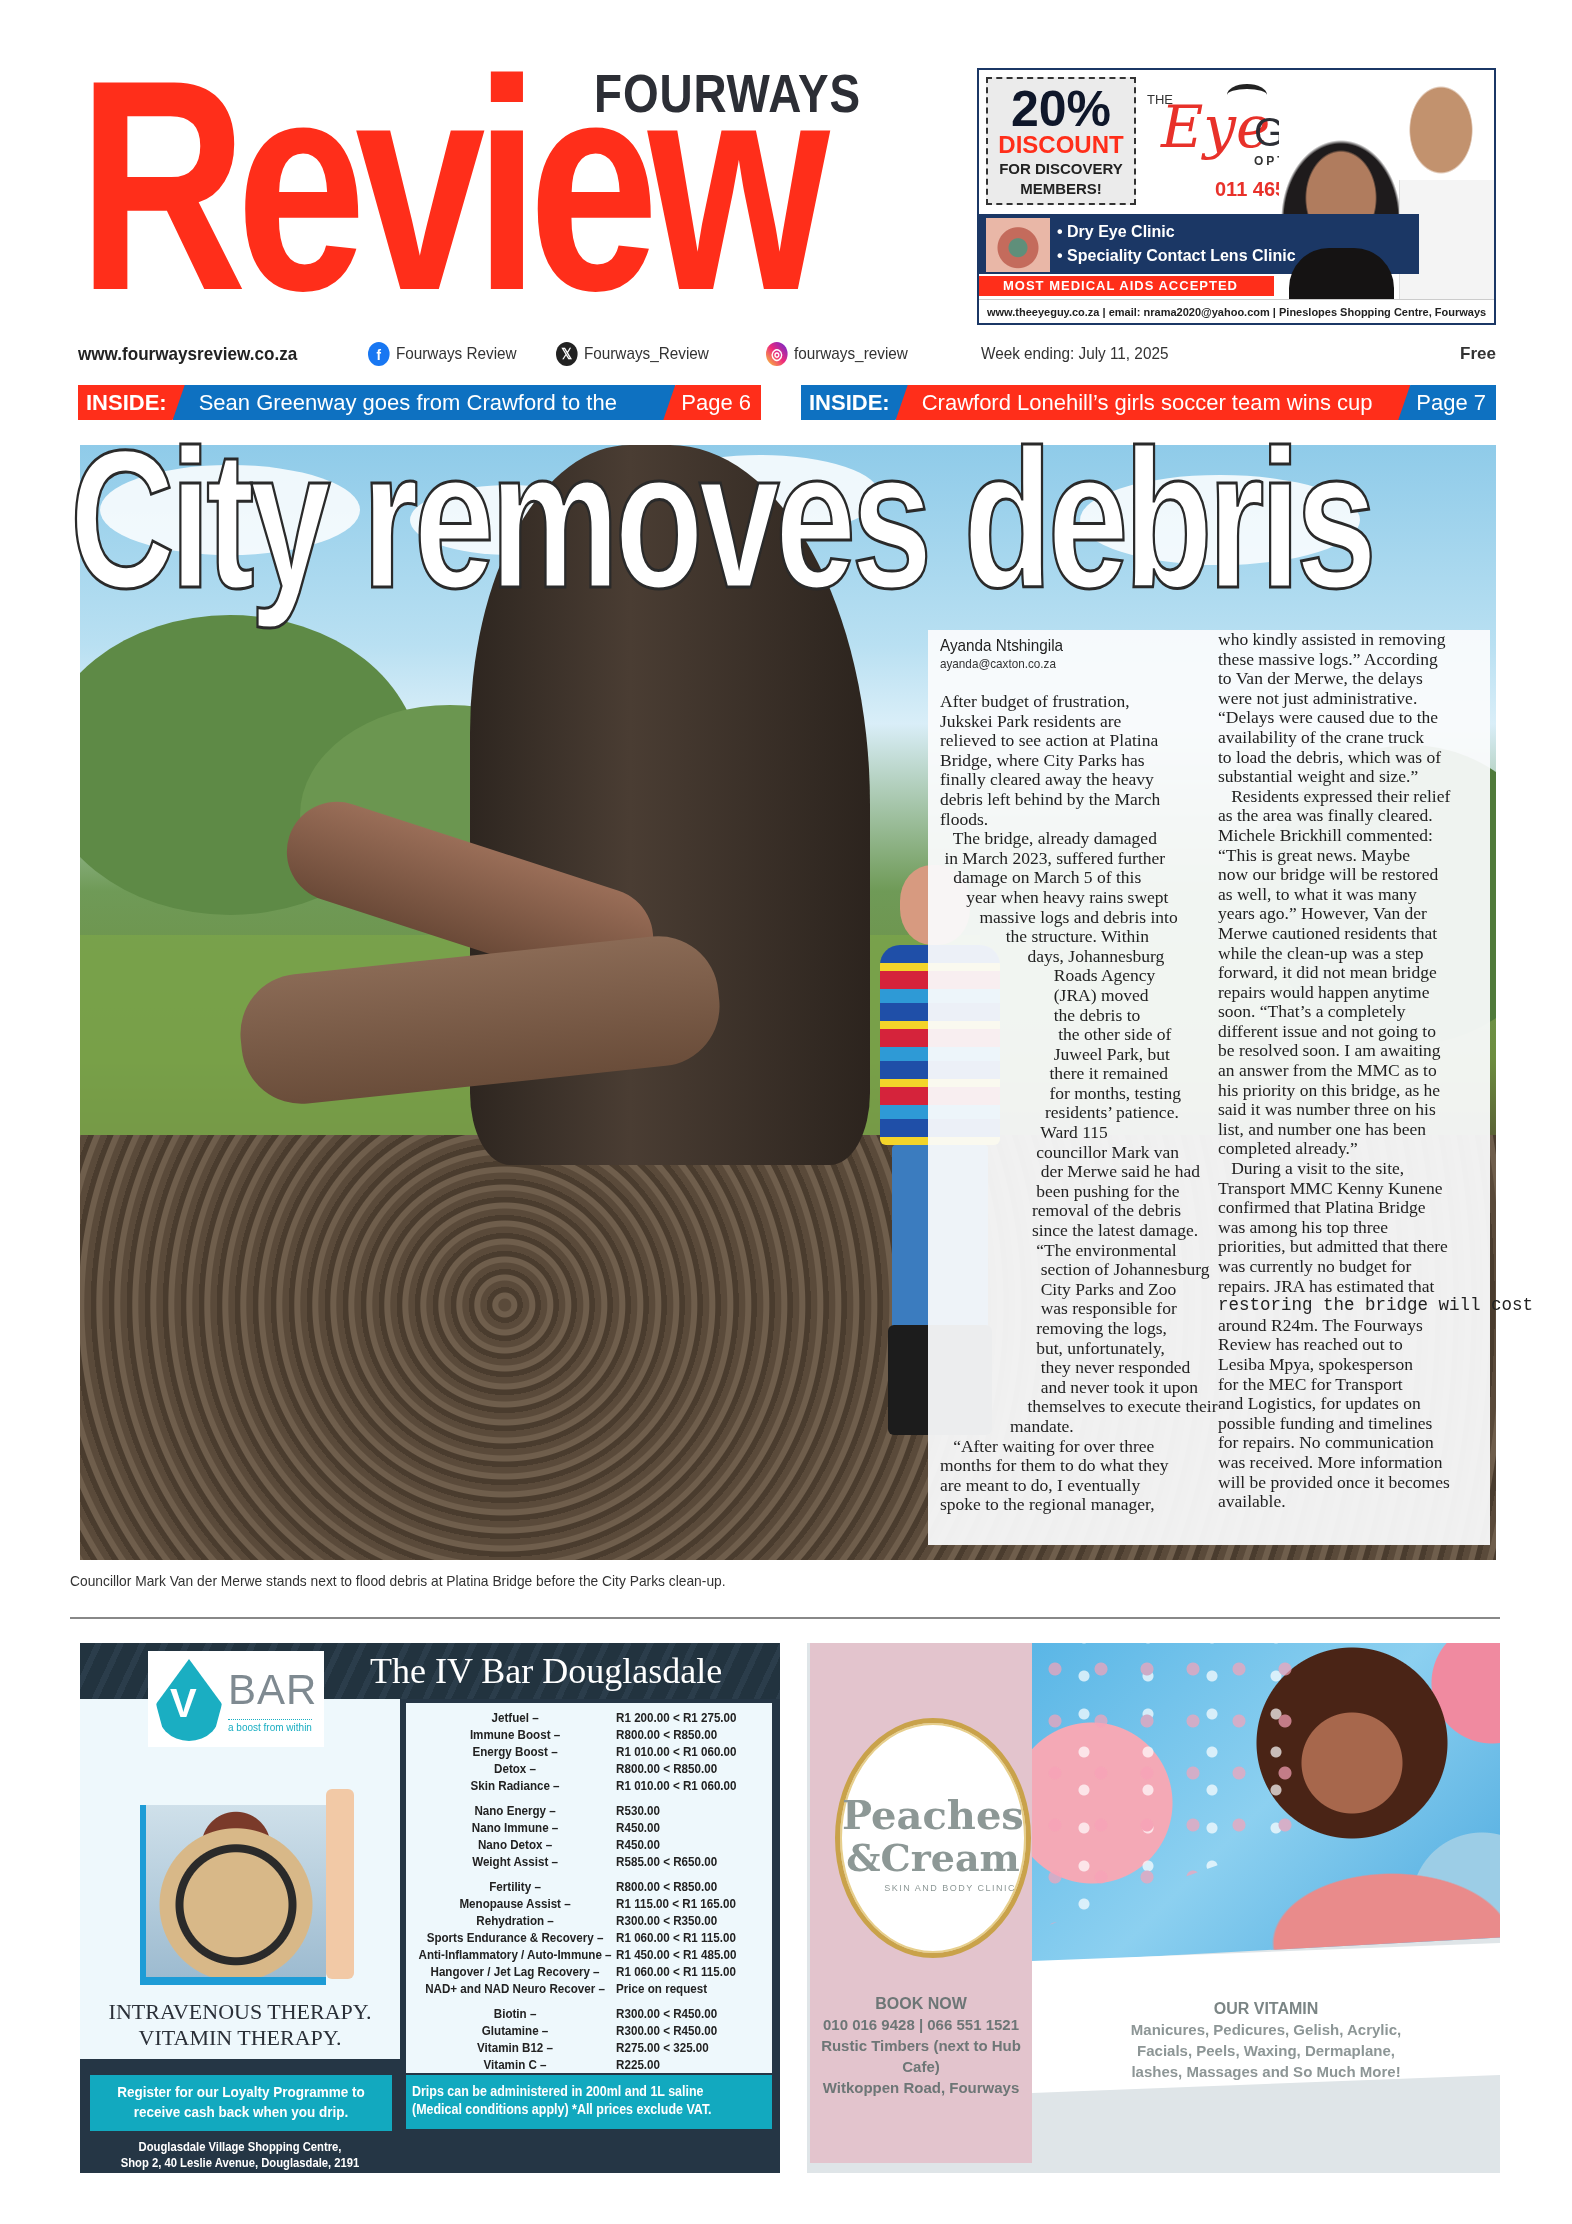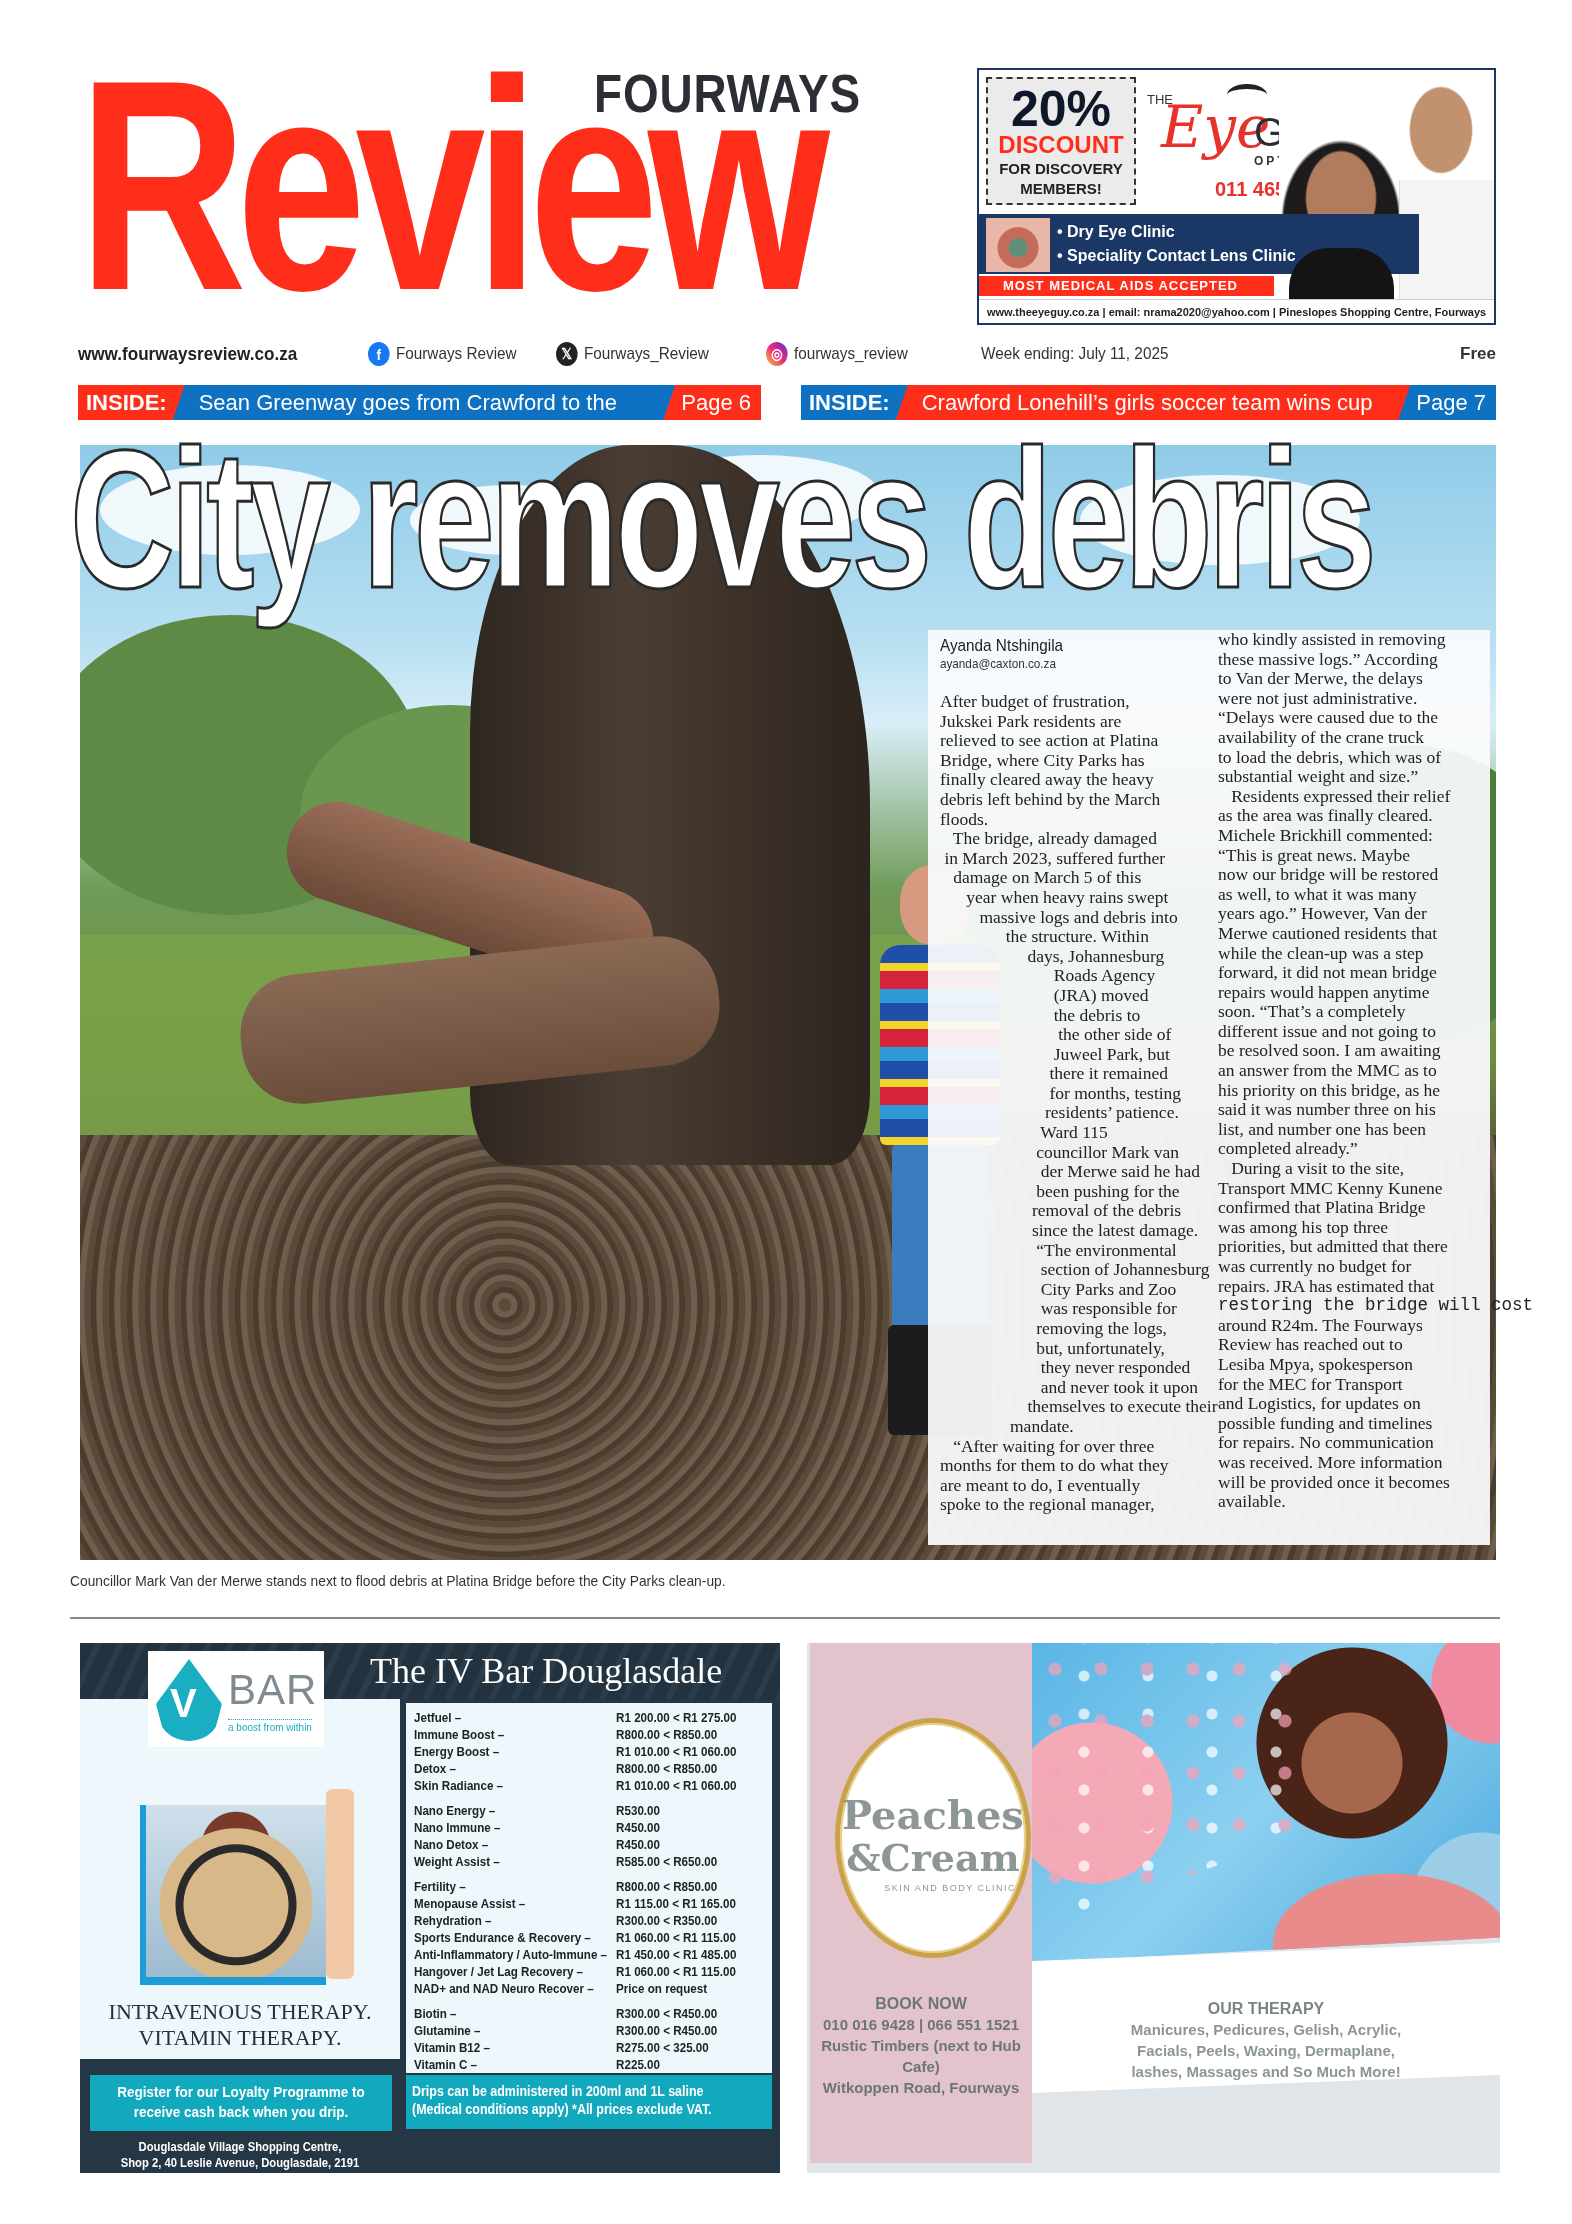--- a/index.html
+++ b/index.html
@@ -136,21 +136,21 @@
   .iv-barword { position: absolute; left: 80px; top: 18px; font-size: 42px; line-height: 42px; color: #7f8a91; letter-spacing: 1px; }
   .iv-tag { position: absolute; left: 80px; top: 68px; font-size: 10px; color: #1aaec2; border-top: 1px dotted #1aaec2; padding-top: 2px; }
   .iv-photo { position: absolute; left: 60px; top: 106px; width: 186px; height: 180px;
     background: radial-gradient(circle at 50% 58%, #d8b888 0 52px, #2a2a2a 53px 60px, #d8b888 61px 76px, transparent 77px),
                 radial-gradient(circle at 50% 24%, #7a3a2a 0 34px, transparent 35px),
                 linear-gradient(180deg, #cfe0ea, #9dbbd0);
     border-left: 6px solid #1e9cd6; border-bottom: 8px solid #1e9cd6; }
   .iv-brush { position: absolute; left: 246px; top: 90px; width: 28px; height: 190px; background: #f2c9a6; border-radius: 6px; }
   .iv-therapy { position: absolute; left: 0; top: 300px; width: 320px; text-align: center; font-family: "Liberation Serif", serif;
     font-size: 22px; line-height: 26px; color: #2b3038; }
-  .iv-prices { position: absolute; left: 326px; top: 60px; width: 366px; height: 370px; background: #eef8fc; padding: 6px 0 0 8px; }
+  .iv-prices { position: absolute; left: 326px; top: 60px; width: 366px; height: 370px; background: #eef8fc; padding: 6px 0 0 8px; text-align: center; }
   .iv-group { margin-bottom: 8px; }
   .iv-row { display: flex; font-weight: 700; font-size: 13.5px; line-height: 17px; color: #222; white-space: nowrap; transform: scaleX(0.86); transform-origin: left; width: 420px; }
   .iv-row .item { width: 235px; }
   .iv-drips { position: absolute; left: 326px; top: 432px; width: 366px; height: 54px; background: #12a9bf; color: #fff;
     font-weight: 700; font-size: 14.5px; line-height: 18px; padding: 7px 0 0 6px; white-space: nowrap; }
   .iv-drips span { display: block; transform: scaleX(0.86); transform-origin: left; }
   .iv-loyalty { position: absolute; left: 10px; top: 432px; width: 302px; height: 56px; background: #12a9bf; color: #fff;
     text-align: center; font-weight: 700; font-size: 15px; line-height: 20px; padding-top: 7px; }
   .iv-loyalty span { display: block; transform: scaleX(0.9); }
   .iv-addr { position: absolute; left: 0; top: 496px; width: 320px; color: #fff; text-align: center; font-weight: 700; font-size: 12.5px; line-height: 16px; }
@@ -506,18 +506,18 @@
   <div class="pc-book">
     <div class="h">BOOK NOW</div>
     <div>010 016 9428 | 066 551 1521</div>
     <div>Rustic Timbers (next to Hub Cafe)</div>
     <div>Witkoppen Road, Fourways</div>
   </div>
   <div class="pc-photo"></div>
   <div class="pc-dots"></div>
   <div class="pc-white"></div>
   <div class="pc-services">
-    <div class="h">OUR THERAPY</div>
+    <div class="h">OUR VITAMIN</div>
     <div>Manicures, Pedicures, Gelish, Acrylic,</div>
     <div>Facials, Peels, Waxing, Dermaplane,</div>
     <div>lashes, Massages and So Much More!</div>
   </div>
 </div>
 
 </body></html>

